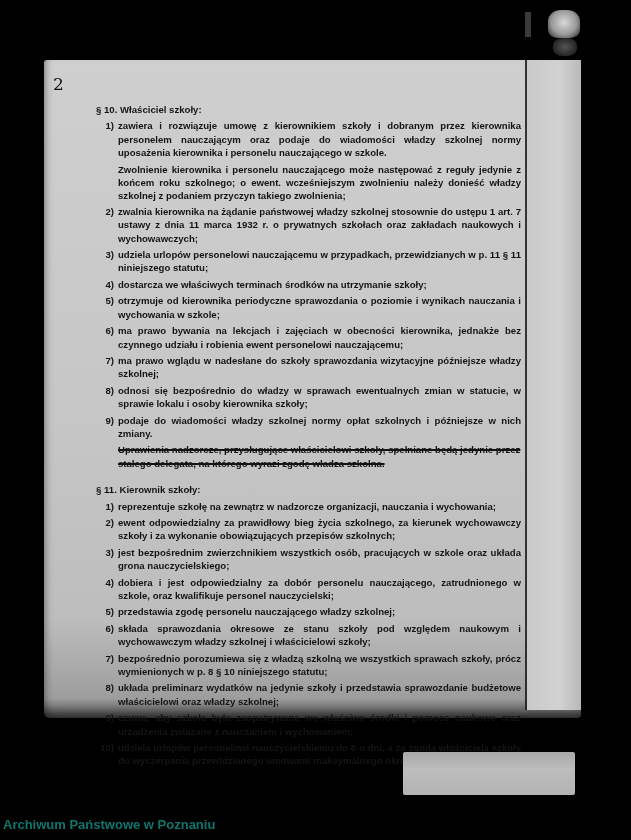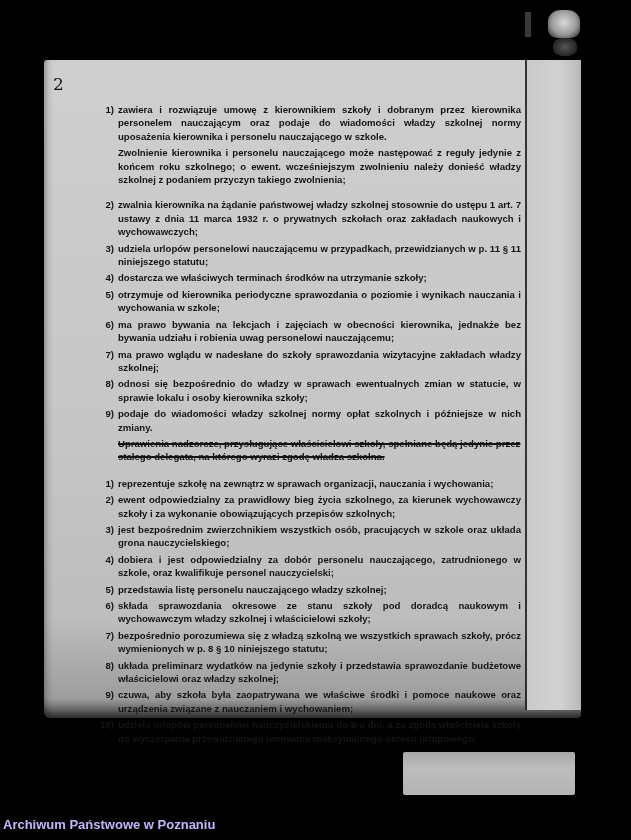--- a/index.html
+++ b/index.html
@@ -22,42 +22,43 @@
   .fold { position:absolute; left:481px; top:0; width:2px; height:650px; background:#1a1a1a; opacity:0.85; }
   .right-strip { position:absolute; left:483px; top:0; width:54px; height:650px;
     background:linear-gradient(90deg,#c9c9c9 0%,#d2d2d2 60%,#b9b9b9 100%); }
   .page-number { position:absolute; left:9px; top:14px; font-family:"DejaVu Serif", serif; font-size:17px; color:#111; }
   .content { position:absolute; left:52px; top:43px; width:425px; color:#141414;
     font-family:"Liberation Sans", sans-serif; font-weight:bold; font-size:9.6px; line-height:13.4px; }
   .section-title { margin:0 0 3px 0; }
   .item { display:flex; margin-bottom:3px; }
   .item .num { width:18px; flex:none; text-align:right; padding-right:4px; }
   .item .txt { flex:1; text-align:justify; }
-  .para { margin:0 0 12px 22px; text-align:justify; }
+  .para { margin:0 0 2px 22px; text-align:justify; }
   .struck { margin:0 0 3px 22px; text-decoration:line-through; text-decoration-thickness:1.5px; }
   .gap { height:10px; }
   .bottom-strip { position:absolute; left:403px; top:752px; width:172px; height:43px;
     background:linear-gradient(180deg,#a8a8a8 0%,#bdbdbd 40%,#b3b3b3 100%); border-radius:2px; }
-  .watermark { position:absolute; left:3px; top:817px; color:#c4b5fd;
+  .watermark { position:absolute; left:3px; top:817px; color:#0f766e;
     font-family:"Liberation Sans", sans-serif; font-weight:bold; font-size:13px; }
 </style>
 </head>
 <body>
 
 <div class="top-mark"></div>
 <div class="top-blob"></div>
 <div class="top-blob2"></div>
 
 <div class="paper">
   <div class="right-strip"></div>
   <div class="fold"></div>
   <div class="page-number">2</div>
 
   <div class="content">
 
+    <div class="section-title">§ 10. Właściciel szkoły:</div>
     <div class="item">
         <span class="num">1)</span>
         <span class="txt">zawiera i rozwiązuje umowę z kierownikiem szkoły i dobranym przez kierownika personelem nauczającym oraz podaje do wiadomości władzy szkolnej normy uposażenia kierownika i personelu nauczającego w szkole.</span>
       </div>
     <div class="para">Zwolnienie kierownika i personelu nauczającego może następować z reguły jedynie z końcem roku szkolnego; o ewent. wcześniejszym zwolnieniu należy donieść władzy szkolnej z podaniem przyczyn takiego zwolnienia;</div>
     <div class="item">
         <span class="num">2)</span>
         <span class="txt">zwalnia kierownika na żądanie państwowej władzy szkolnej stosownie do ustępu 1 art. 7 ustawy z dnia 11 marca 1932 r. o prywatnych szkołach oraz zakładach naukowych i wychowawczych;</span>
       </div>
     <div class="item">
@@ -67,61 +68,62 @@
     <div class="item">
         <span class="num">4)</span>
         <span class="txt">dostarcza we właściwych terminach środków na utrzymanie szkoły;</span>
       </div>
     <div class="item">
         <span class="num">5)</span>
         <span class="txt">otrzymuje od kierownika periodyczne sprawozdania o poziomie i wynikach nauczania i wychowania w szkole;</span>
       </div>
     <div class="item">
         <span class="num">6)</span>
-        <span class="txt">ma prawo bywania na lekcjach i zajęciach w obecności kierownika, jednakże bez bywania udziału i robienia uwag personelowi nauczającemu;</span>
+        <span class="txt">ma prawo bywania na lekcjach i zajęciach w obecności kierownika, jednakże bez czynnego udziału i robienia ewent personelowi nauczającemu;</span>
       </div>
     <div class="item">
         <span class="num">7)</span>
-        <span class="txt">ma prawo wglądu w nadesłane do szkoły sprawozdania wizytacyjne zakładach władzy szkolnej;</span>
+        <span class="txt">ma prawo wglądu w nadesłane do szkoły sprawozdania wizytacyjne późniejsze władzy szkolnej;</span>
       </div>
     <div class="item">
         <span class="num">8)</span>
         <span class="txt">odnosi się bezpośrednio do władzy w sprawach ewentualnych zmian w statucie, w sprawie lokalu i osoby kierownika szkoły;</span>
       </div>
     <div class="item">
         <span class="num">9)</span>
         <span class="txt">podaje do wiadomości władzy szkolnej normy opłat szkolnych i późniejsze w nich zmiany.</span>
       </div>
     <div class="struck">Uprawienia nadzorcze, przysługujące właścicielowi szkoły, spełniane będą jedynie przez stałego delegata, na którego wyrazi zgodę władza szkolna.</div>
 
     <div class="gap"></div>
 
+    <div class="section-title">§ 11. Kierownik szkoły:</div>
     <div class="item">
         <span class="num">1)</span>
-        <span class="txt">reprezentuje szkołę na zewnątrz w sprawach organizacji, nauczania i wychowania;</span>
+        <span class="txt">reprezentuje szkołę na zewnątrz w nadzorcze organizacji, nauczania i wychowania;</span>
       </div>
     <div class="item">
         <span class="num">2)</span>
         <span class="txt">ewent odpowiedzialny za prawidłowy bieg życia szkolnego, za kierunek wychowawczy szkoły i za wykonanie obowiązujących przepisów szkolnych;</span>
       </div>
     <div class="item">
         <span class="num">3)</span>
         <span class="txt">jest bezpośrednim zwierzchnikiem wszystkich osób, pracujących w szkole oraz układa grona nauczycielskiego;</span>
       </div>
     <div class="item">
         <span class="num">4)</span>
         <span class="txt">dobiera i jest odpowiedzialny za dobór personelu nauczającego, zatrudnionego w szkole, oraz kwalifikuje personel nauczycielski;</span>
       </div>
     <div class="item">
         <span class="num">5)</span>
-        <span class="txt">przedstawia listę personelu nauczającego władzy szkolnej;</span>
+        <span class="txt">przedstawia zgodę personelu nauczającego władzy szkolnej;</span>
       </div>
     <div class="item">
         <span class="num">6)</span>
-        <span class="txt">składa sprawozdania okresowe ze stanu szkoły pod doradcą naukowym i wychowawczym władzy szkolnej i właścicielowi szkoły;</span>
+        <span class="txt">składa sprawozdania okresowe ze stanu szkoły pod względem naukowym i wychowawczym władzy szkolnej i właścicielowi szkoły;</span>
       </div>
     <div class="item">
         <span class="num">7)</span>
         <span class="txt">bezpośrednio porozumiewa się z władzą szkolną we wszystkich sprawach szkoły, prócz wymienionych w p. 8 § 10 niniejszego statutu;</span>
       </div>
     <div class="item">
         <span class="num">8)</span>
         <span class="txt">układa preliminarz wydatków na jedynie szkoły i przedstawia sprawozdanie budżetowe właścicielowi oraz władzy szkolnej;</span>
       </div>
     <div class="item">

